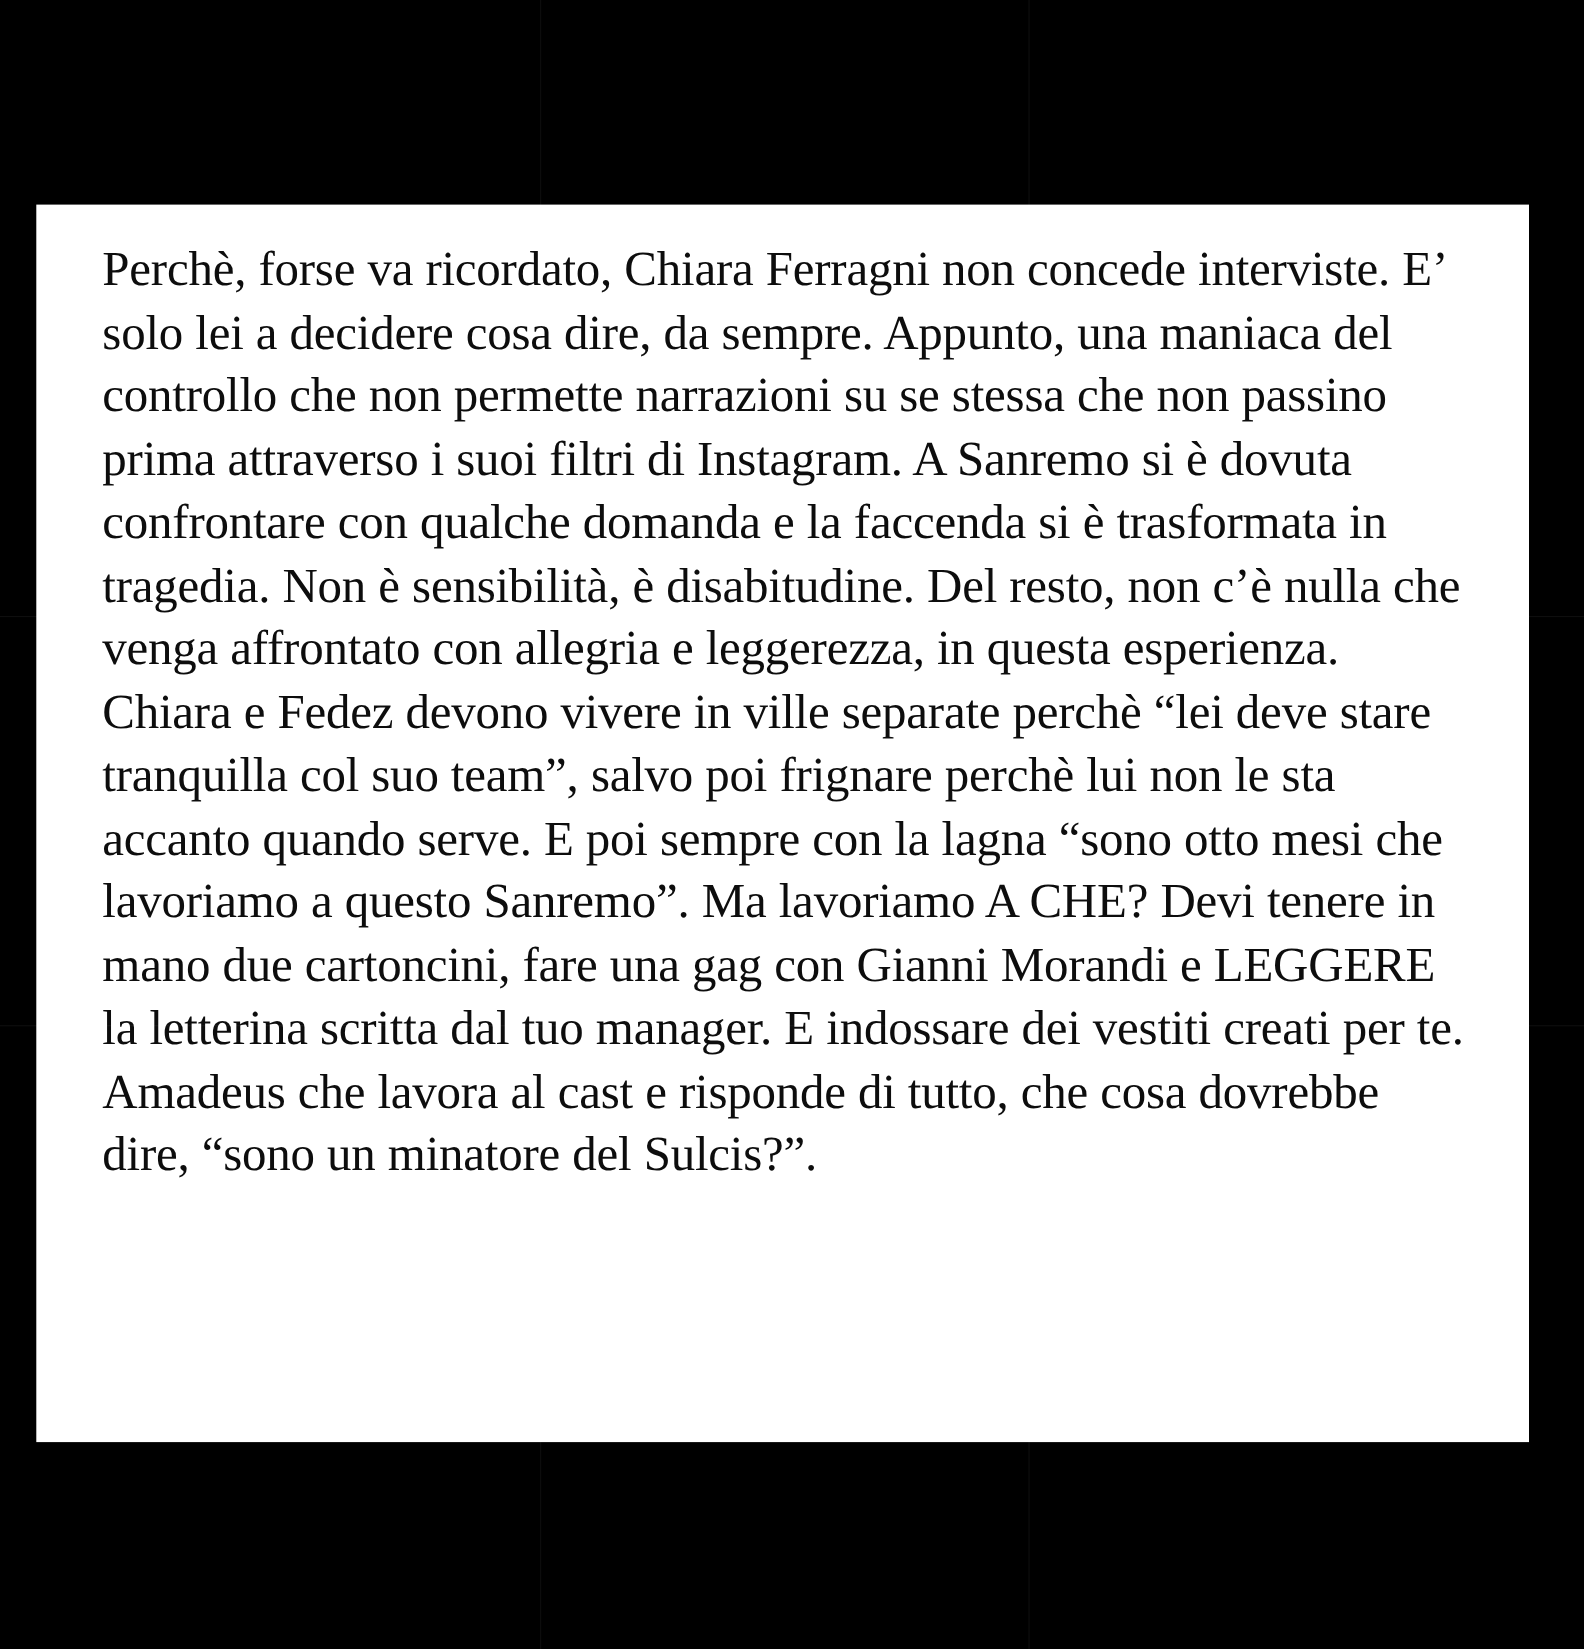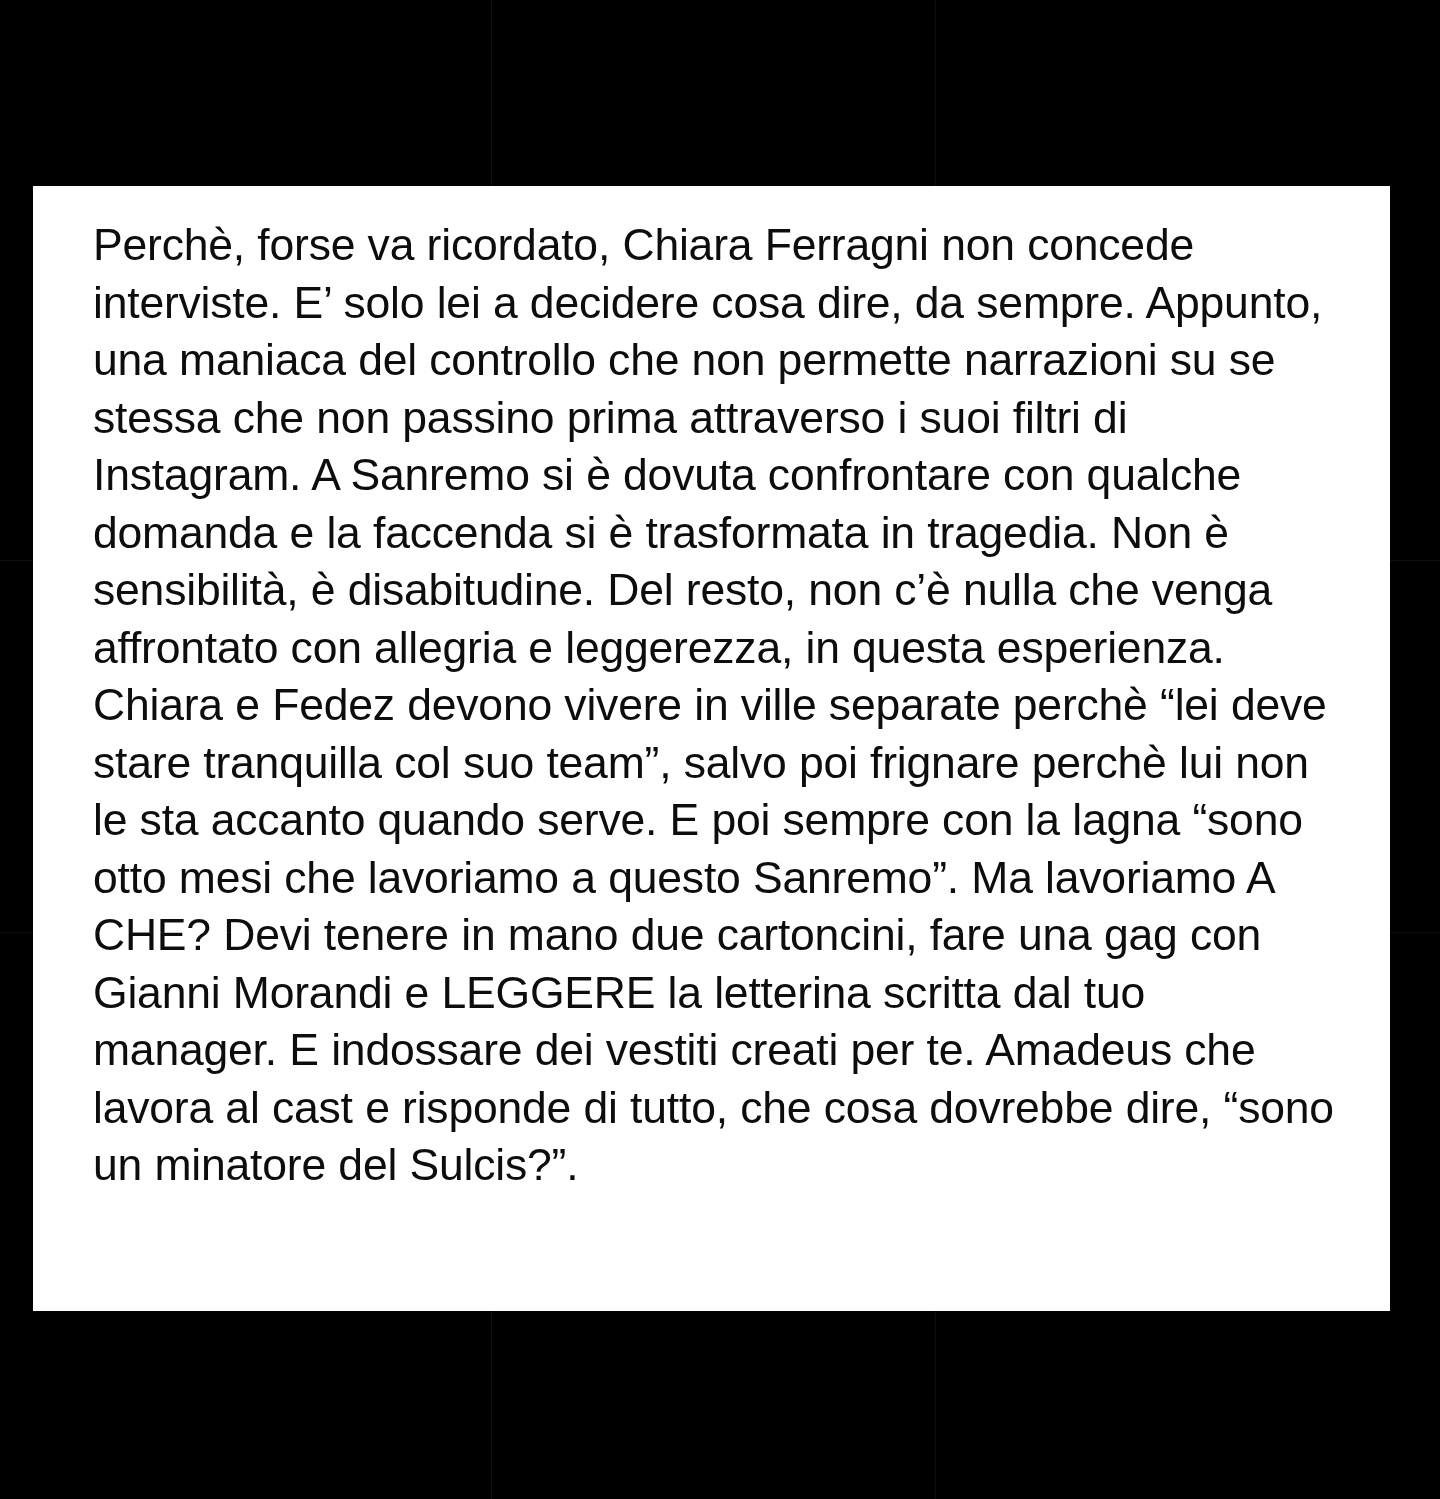--- a/index.html
+++ b/index.html
@@ -50,21 +50,21 @@
   .grid-overlay .h {
     position: absolute;
     left: 0;
     right: 0;
     height: 1px;
     background: rgba(255,255,255,0.055);
   }
   .body-text {
     margin: 0;
     color: #0d0d0d;
-    font-family: Liberation Sans, sans-serif;
+    font-family: Liberation Serif, serif;
     font-size: 44.5px;
     line-height: 57.5px;
     letter-spacing: -0.2px;
     font-weight: 400;
     word-spacing: 0.2px;
     text-align: left;
     white-space: pre-wrap;
   }
 </style>
 </head>

